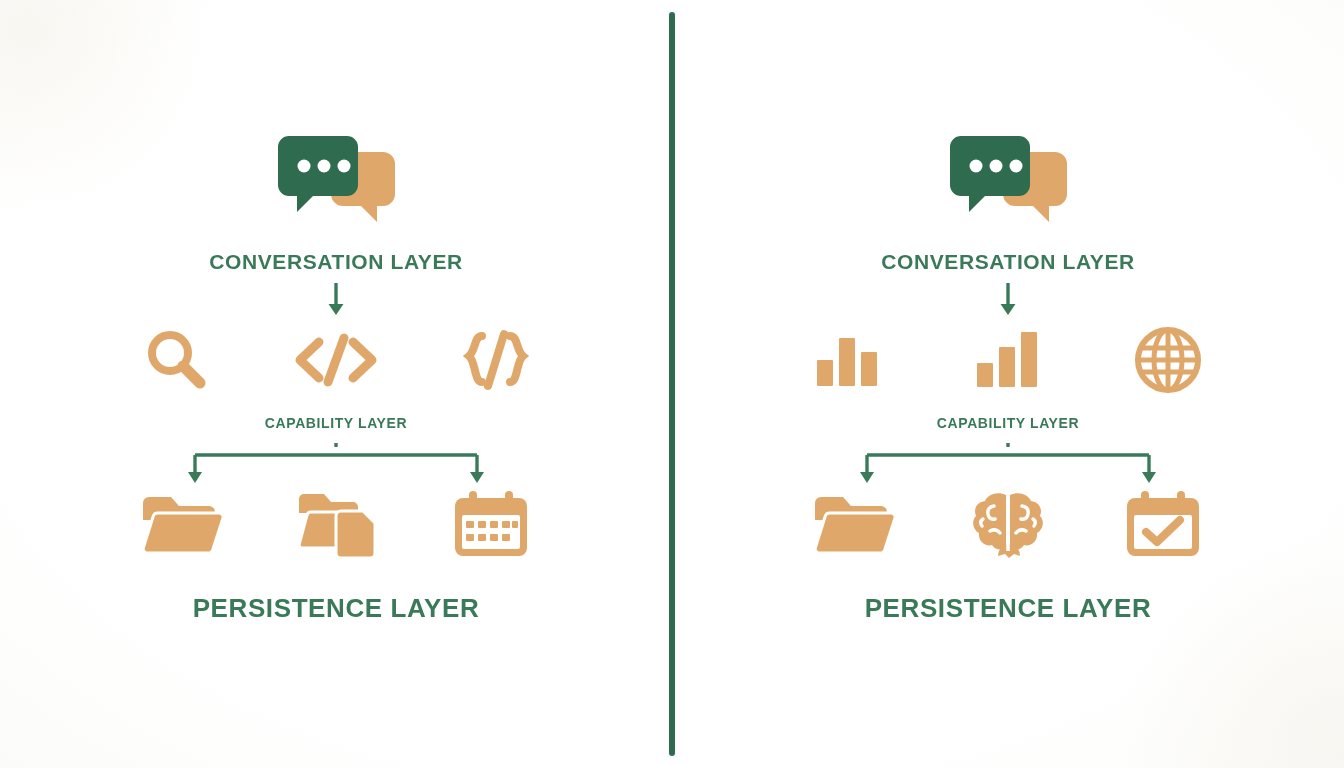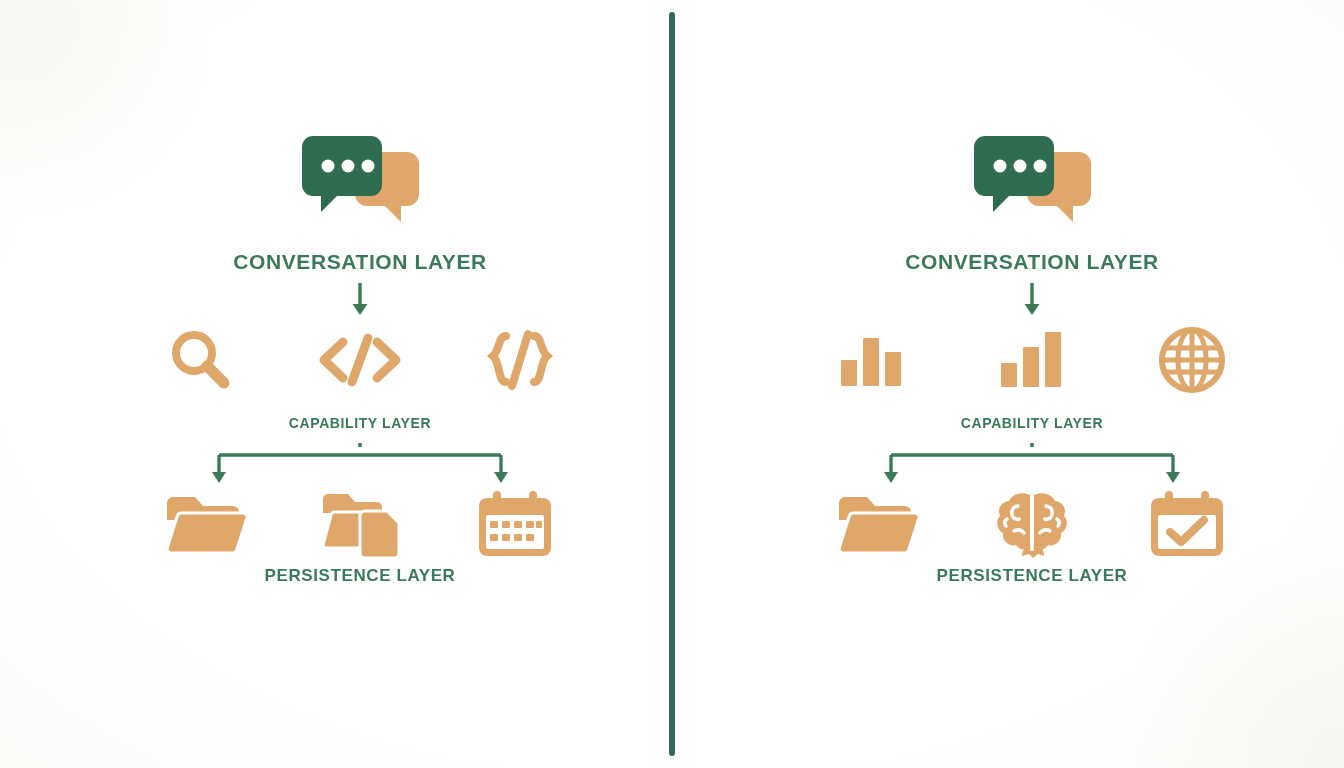--- a/index.html
+++ b/index.html
@@ -54,40 +54,39 @@
     width: 672px;
     height: 768px;
   }
   .panel.left  { left: 0; }
   .panel.right { left: 672px; }
 
   .panel-inner {
     position: relative;
     width: 100%;
     height: 100%;
-    margin-left: 24px;
   }
 
   
   .layer-label {
     position: absolute;
     left: 0;
     width: 100%;
     text-align: center;
     color: #3b7a59;
     font-weight: 700;
     font-size: 21px;
     letter-spacing: 0.6px;
     font-family: "Liberation Sans", sans-serif;
     white-space: nowrap;
   }
 
   .label-conversation { top: 250px; }
   .label-capability   { top: 415px; font-size: 14px; }
-  .label-persistence  { top: 566px; font-size: 17px; }
+  .label-persistence  { top: 593px; font-size: 26px; }
 
   
   .icon-row {
     position: absolute;
     left: 0;
     width: 100%;
     display: flex;
     align-items: flex-end;
     justify-content: center;
   }

